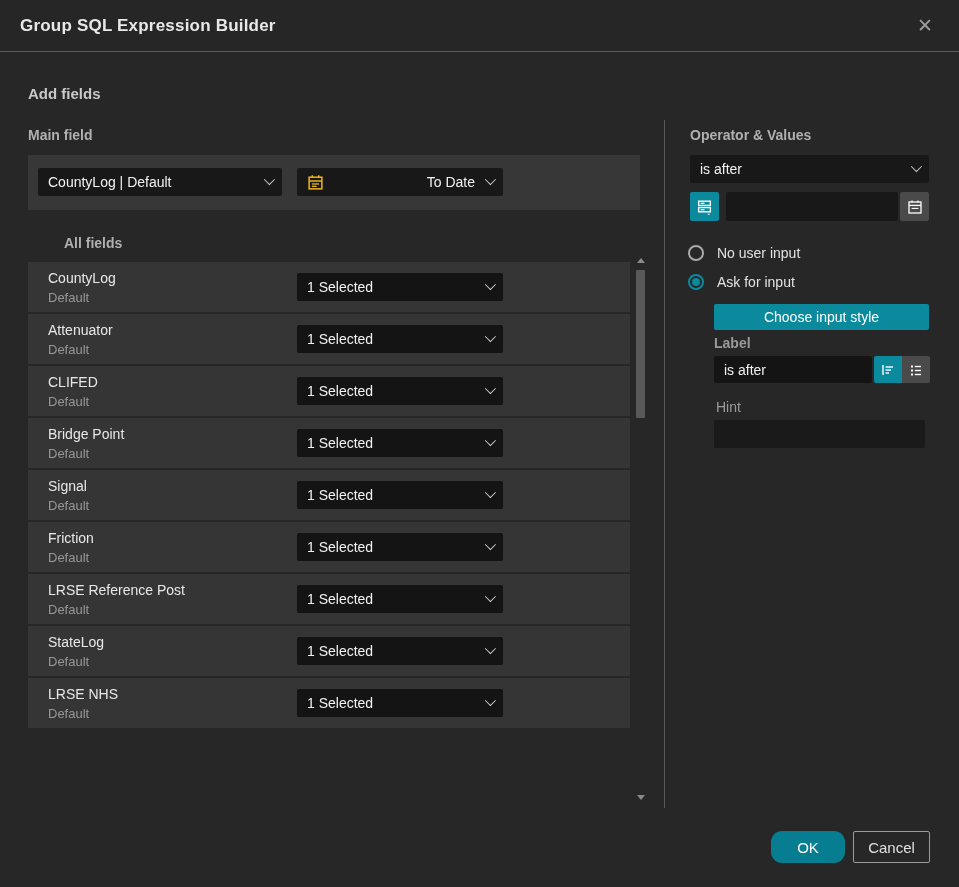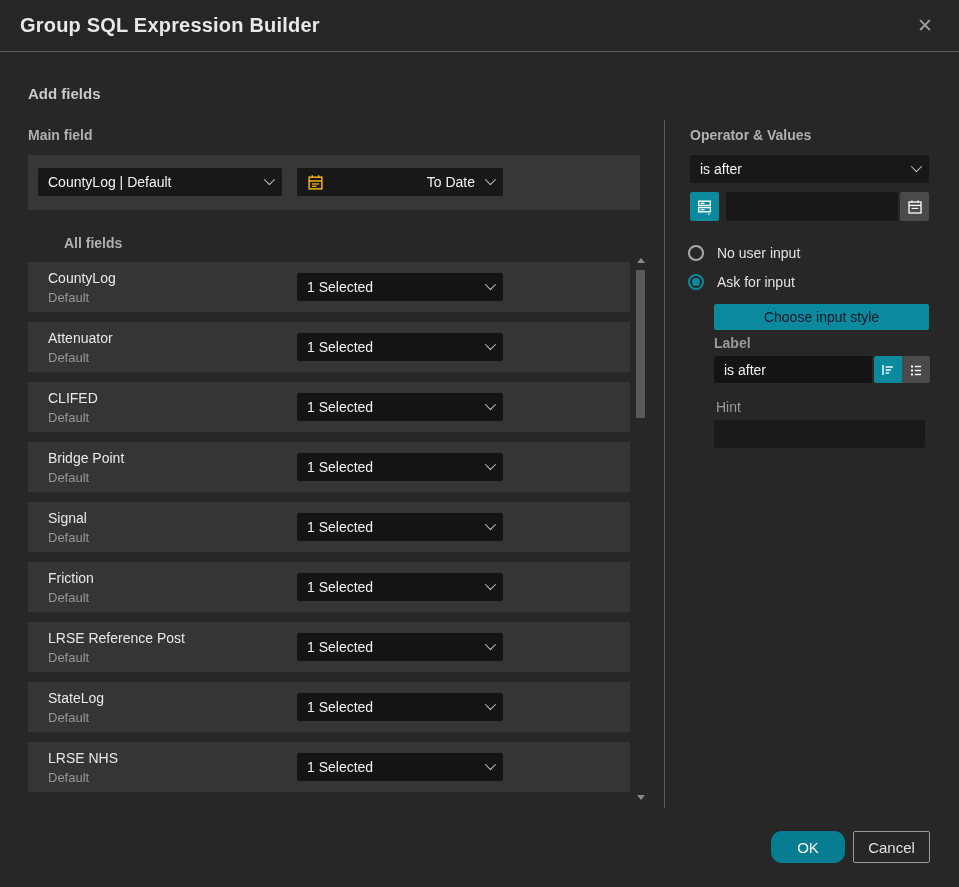--- a/index.html
+++ b/index.html
@@ -12,21 +12,21 @@
   }
   .dialog { position:relative; width:959px; height:887px; background:#272727; }
 
   
   .titlebar {
     position:absolute; left:0; top:0; width:959px; height:52px;
     border-bottom:1px solid #5a5a5a;
     display:flex; align-items:center; justify-content:space-between;
     padding:0 22px 0 20px; background:#262626;
   }
-  .titlebar .title { font-size:20px; font-weight:600; color:#e8e8e8; letter-spacing:.2px; }
+  .titlebar .title { font-size:17px; font-weight:600; color:#e8e8e8; letter-spacing:.2px; }
   .close-btn { width:24px; height:24px; display:flex; align-items:center; justify-content:center;
     color:#9c9c9c; font-size:19px; cursor:pointer; line-height:1; }
 
   
   .h-addfields { position:absolute; left:28px; top:85px; font-size:15px; font-weight:bold; color:#c9c9c9; }
   .sec-label { position:absolute; font-size:14px; font-weight:bold; color:#b0b0b0; }
 
   
   .select {
     background:#181818; height:28px; display:flex; align-items:center;
@@ -38,21 +38,21 @@
 
   
   .main-field-box { position:absolute; left:28px; top:155px; width:612px; height:55px; background:#373737; }
   .mf-select-field { left:10px; top:13px; width:244px;gap:23px; }
   .mf-select-date  { left:269px; top:13px; width:206px;text-align:right; }
   .cal-amber { margin-right:9px; flex:0 0 auto; display:flex; }
 
   
   .fields-list { position:absolute; left:28px; top:262px; width:602px; }
   .field-row {
-    position:relative; width:602px; height:50px; background:#353535; margin-bottom:10px;
+    position:relative; width:602px; height:50px; background:#353535; margin-bottom:2px;
     padding:8px 0 0 20px;
   }
   .field-name { font-size:14px; color:#e8e8e8; line-height:17px; }
   .field-sub  { font-size:13px; color:#979797; line-height:17px; margin-top:2px; }
   .row-select { left:269px; top:11px; width:206px; background:#141414; }
 
   
   .scrollbar { position:absolute; left:634px; top:256px; width:14px; height:546px; }
   .sb-arrow-up, .sb-arrow-down { position:absolute; left:3px; width:0; height:0; cursor:pointer; }
   .sb-arrow-up { top:2px; border-left:4px solid transparent; border-right:4px solid transparent; border-bottom:5px solid #8a8a8a; }
@@ -86,21 +86,21 @@
   .radio-row-1 { top:245px;justify-content:center; }
   .radio-row-2 { top:274px; }
   .radio-circle { width:16px; height:16px; border-radius:50%; border:2px solid #a8a8a8; flex:0 0 auto; }
   .radio-circle.checked { border-color:var(--accent); position:relative; }
   .radio-circle.checked::after { content:""; position:absolute; left:2px; top:2px; width:8px; height:8px;
     border-radius:50%; background:var(--accent); }
   .radio-label { font-size:14px; color:#e2e2e2; margin-left:13px; }
 
   .choose-btn {
     position:absolute; left:714px; top:304px; width:215px; height:26px;
-    background:var(--accent); color:#0f172a; border:none; border-radius:2px;
+    background:var(--accent); color:#ffffff; border:none; border-radius:2px;
     font-size:14px; font-family:"Liberation Sans",sans-serif; cursor:pointer;
   }
   .lbl-label { left:714px; top:335px; font-weight:bold; color:#9a9a9a; }
   .label-input {
     position:absolute; left:714px; top:356px; width:158px; height:27px;
     background:#141414; border:none; color:#f0f0f0; font-size:14px;
     font-family:"Liberation Sans",sans-serif; padding:0 10px; border-radius:2px;
   }
   .toggle-btn { position:absolute; top:356px; width:28px; height:27px; border:none; cursor:pointer;
     display:flex; align-items:center; justify-content:center; }

